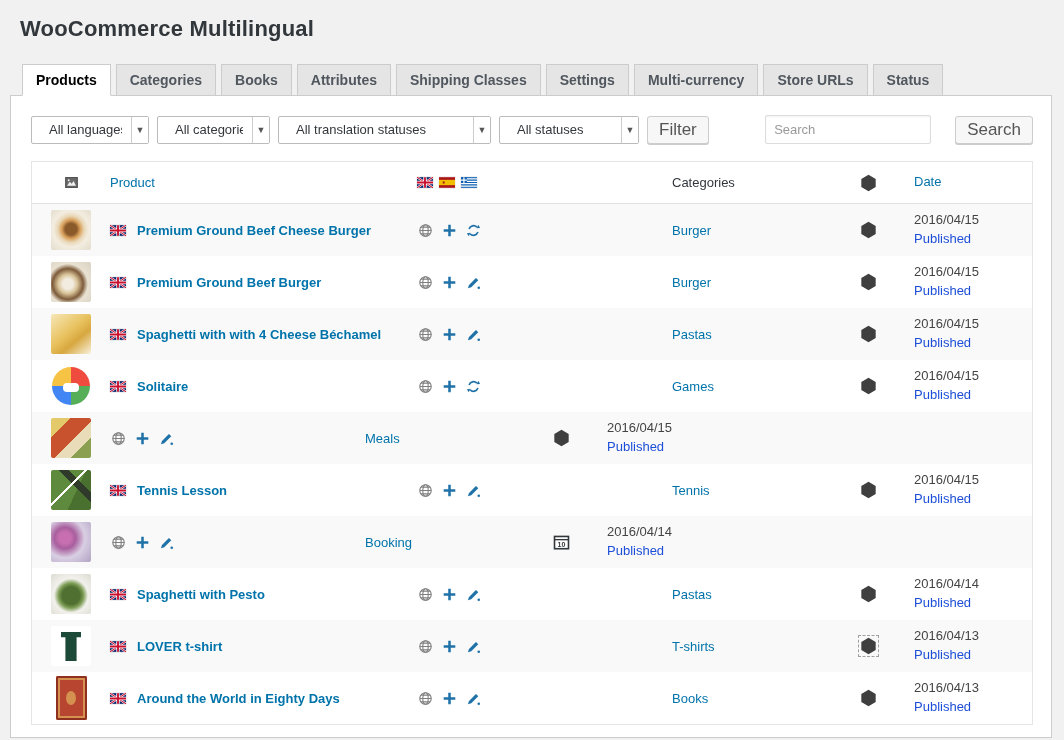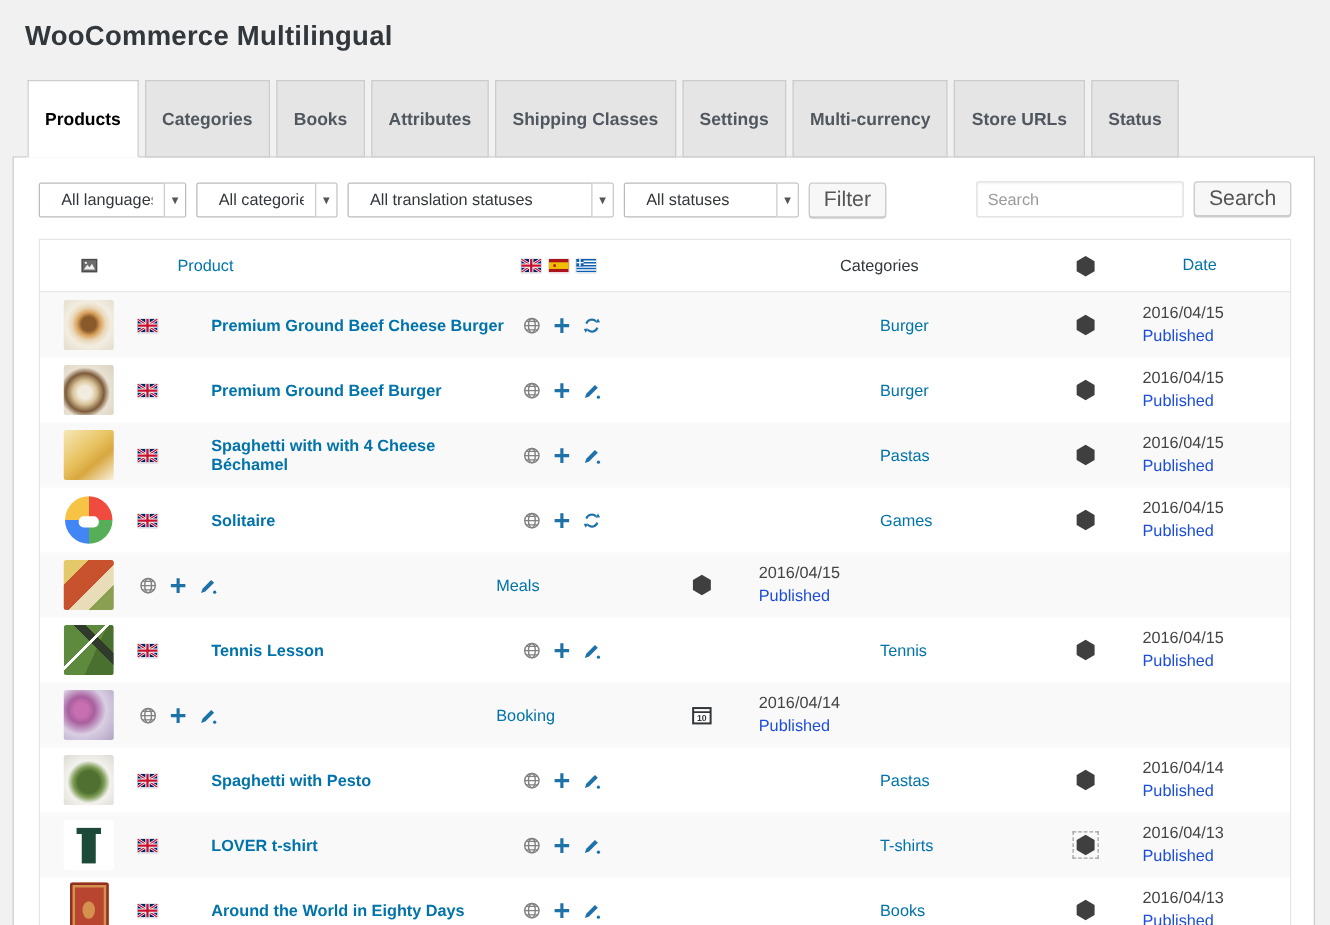--- a/index.html
+++ b/index.html
@@ -14,21 +14,21 @@
     font-family:"Liberation Sans","DejaVu Sans",sans-serif;
     font-size:13px;color:var(--text);
   }
   .wrap{padding:8px 12px 0 10px;}
   h1.page-title{
     margin:8px 0 22px 10px;font-size:22px;font-weight:600;color:#32373c;letter-spacing:.2px;
   }
   
   .tab-bar{display:flex;align-items:flex-end;padding-left:12px;position:relative;z-index:2;}
   .nav-tab{
-    display:inline-block;padding:22px 13px;margin:0 5px -1px 0;
+    display:inline-block;padding:7px 13px;margin:0 5px -1px 0;
     background:var(--tab-bg);border:1px solid var(--panel-border);
     font-size:14px;font-weight:600;color:#50575e;text-decoration:none;cursor:pointer;
     white-space:nowrap;
   }
   .nav-tab.active{background:#fff;border-bottom-color:#fff;color:#000;}
   
   .panel{
     background:#fff;border:1px solid var(--panel-border);
     min-height:625px;position:relative;z-index:1;
   }
@@ -45,39 +45,39 @@
     position:absolute;right:1px;top:1px;bottom:1px;width:17px;
     border-left:1px solid #ccc;display:flex;align-items:center;justify-content:center;
     font-size:9px;color:#555;pointer-events:none;background:#fff;
   }
   .w-lang{width:118px}.w-cat{width:113px}.w-trans{width:213px}.w-stat{width:140px}
   .btn{
     height:28px;padding:0 11px;font-size:17px;color:#555;font-family:inherit;
     background:#f7f7f7;border:1px solid #ccc;border-radius:3px;cursor:pointer;
     box-shadow:0 1px 0 #ccc;
   }
-  .search-group{margin-left:auto;display:flex;gap:8px;}
+  .search-group{margin-left:auto;display:flex;align-items:center;gap:24px;}
   .search-input{
     width:166px;height:29px;border:1px solid #ddd;border-radius:2px;padding:4px 8px;
     font-size:13px;font-family:inherit;color:#32373c;box-shadow:inset 0 1px 2px rgba(0,0,0,.06);
   }
   .search-input::placeholder{color:#9a9a9a;}
   
   .table{margin:9px 18px 12px 20px;border:1px solid #e5e5e5;background:#fff;}
   .thead,.trow{display:flex;align-items:center;}
   .thead{height:42px;border-bottom:1px solid #e1e1e1;}
   .trow{height:52px;}
   .trow:nth-child(odd){background:var(--stripe);}
   .c-thumb{width:78px;display:flex;justify-content:center;align-items:center;flex:none;}
   .c-prod{flex:1;display:flex;align-items:center;gap:11px;padding-right:10px;min-width:0;}
   .c-trans{width:255px;flex:none;display:flex;align-items:center;gap:8px;}
   .c-cat{width:172px;flex:none;}
   .c-stock{width:48px;flex:none;display:flex;justify-content:center;align-items:center;}
   .c-date{width:140px;flex:none;padding-left:22px;line-height:1.45;}
-  a.hlink,a.rowlink,a.catlink{color:var(--link);text-decoration:none;cursor:pointer;margin-left:32px;}
+  a.hlink,a.rowlink,a.catlink{color:var(--link);text-decoration:none;cursor:pointer;}
   a.hlink{font-weight:400;}
   a.rowlink{font-weight:700;font-size:13px;}
   .hdr-black{color:#32373c;}
   .flag{display:inline-flex;line-height:0;}
   .flag svg{width:16px;height:11px;display:block;box-shadow:0 0 1px rgba(0,0,0,.35);}
   .hflags{display:flex;gap:6px;align-items:center;}
   .ticon{display:inline-flex;width:16px;height:16px;align-items:center;justify-content:center;line-height:0;cursor:default;}
   a.ticon{cursor:pointer;}
   .ticon svg{width:15px;height:15px;display:block;}
   .stock{display:inline-flex;line-height:0;}

